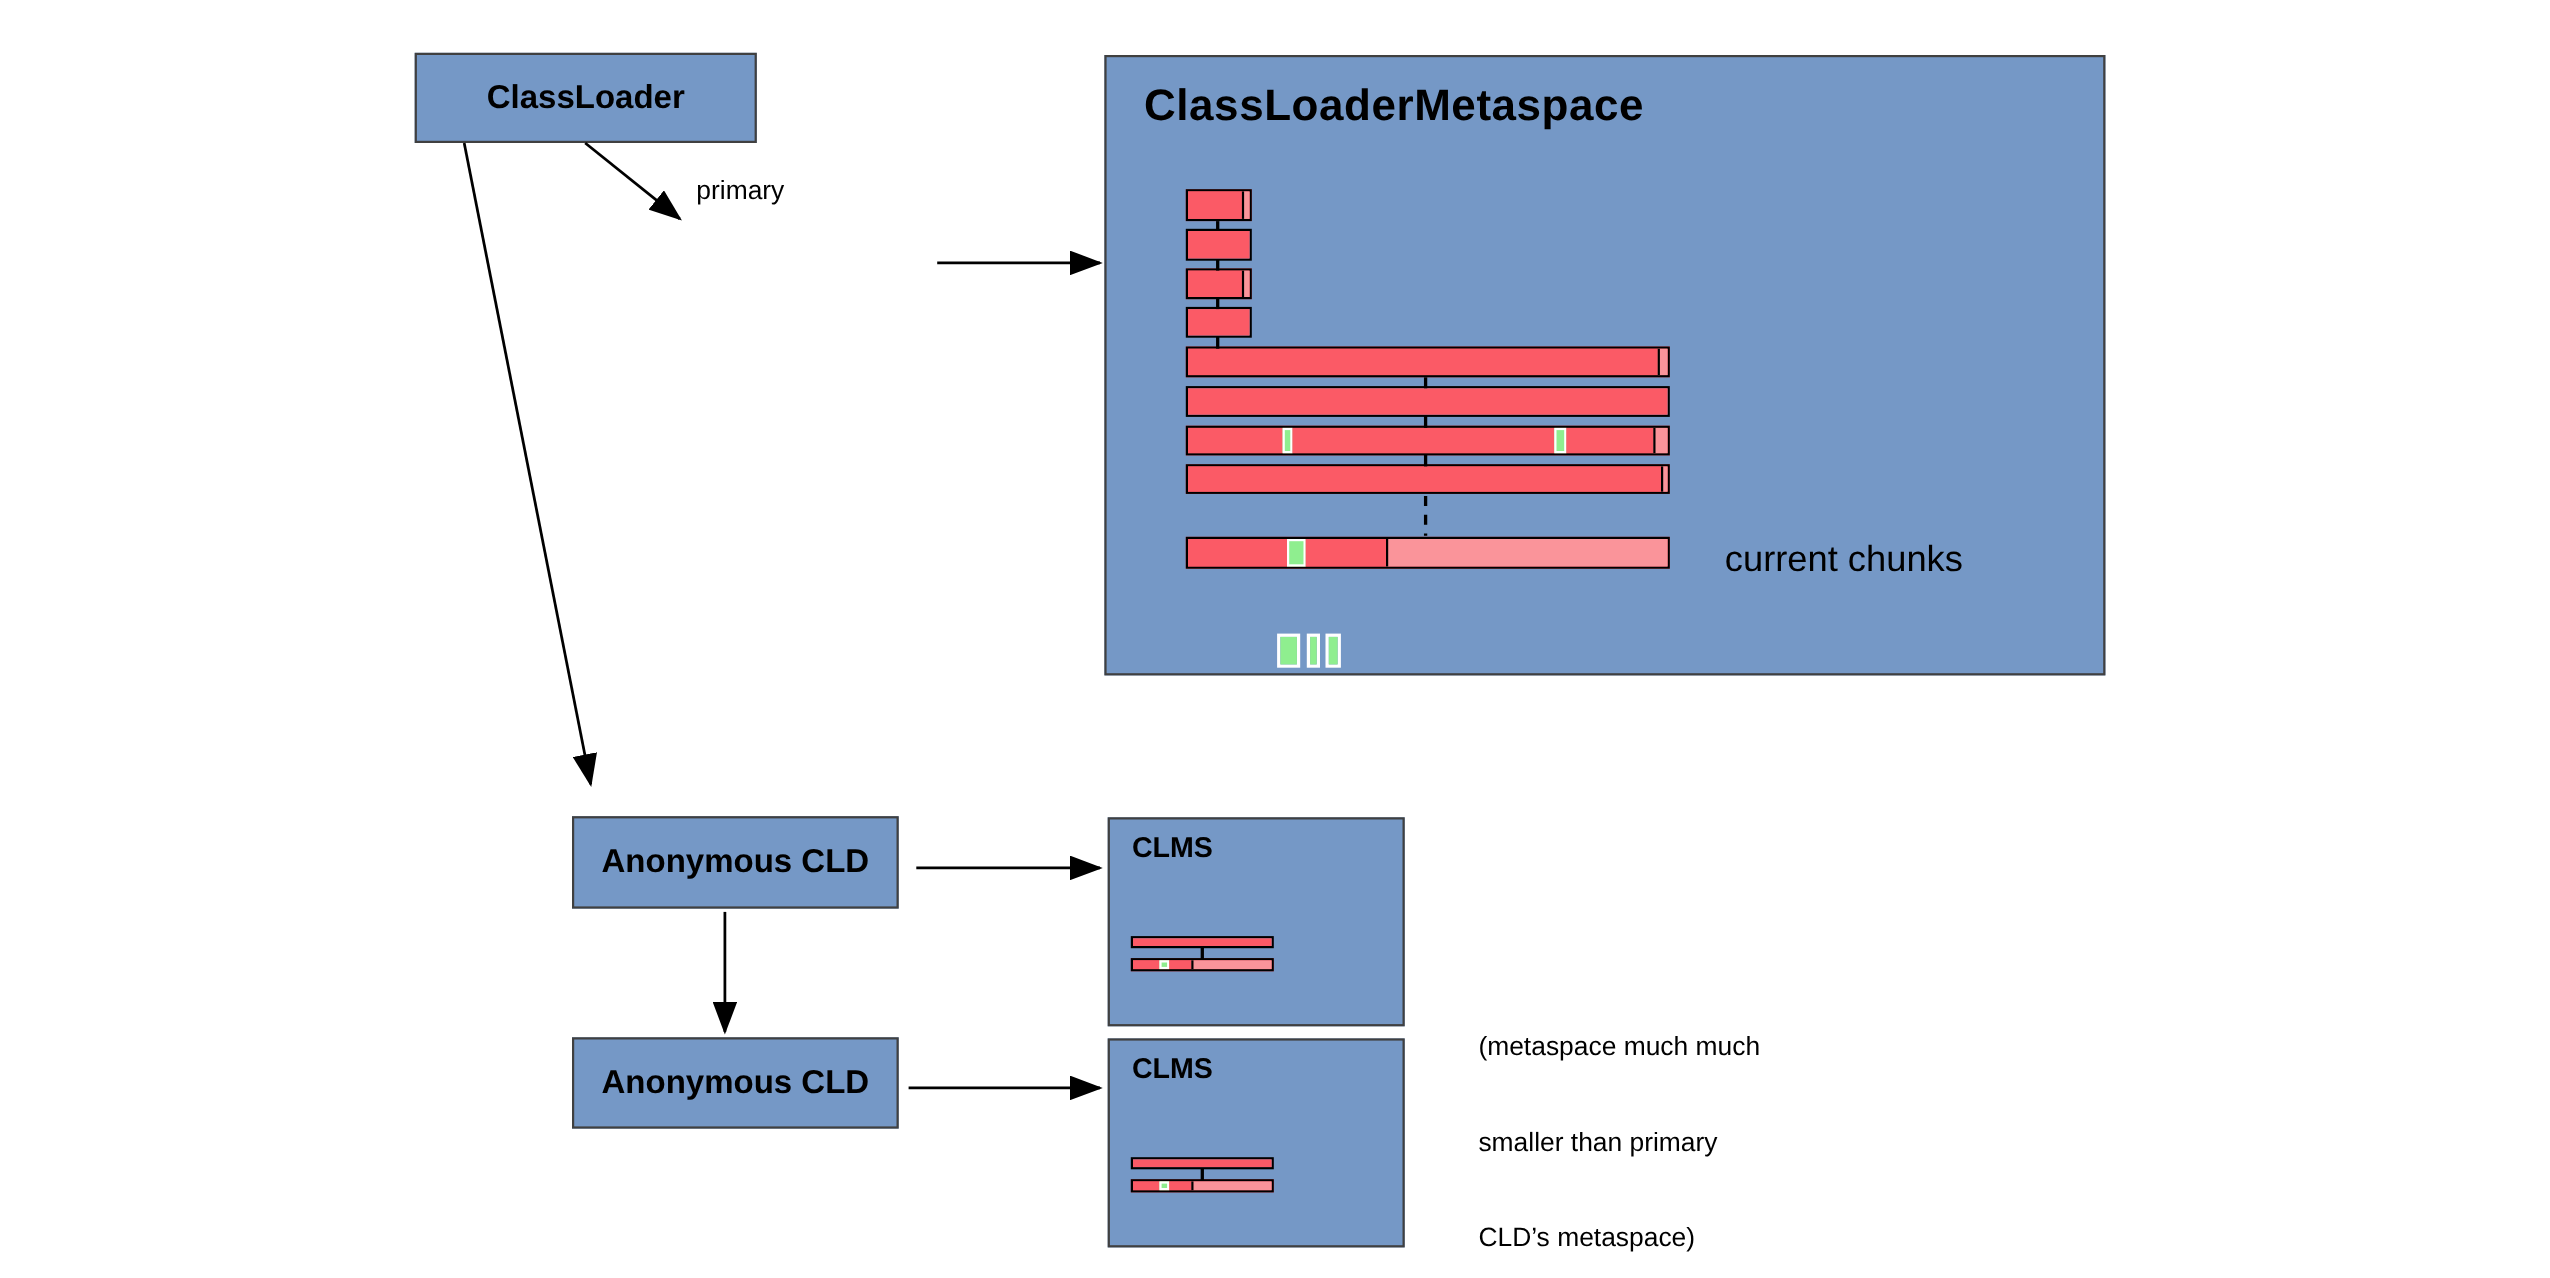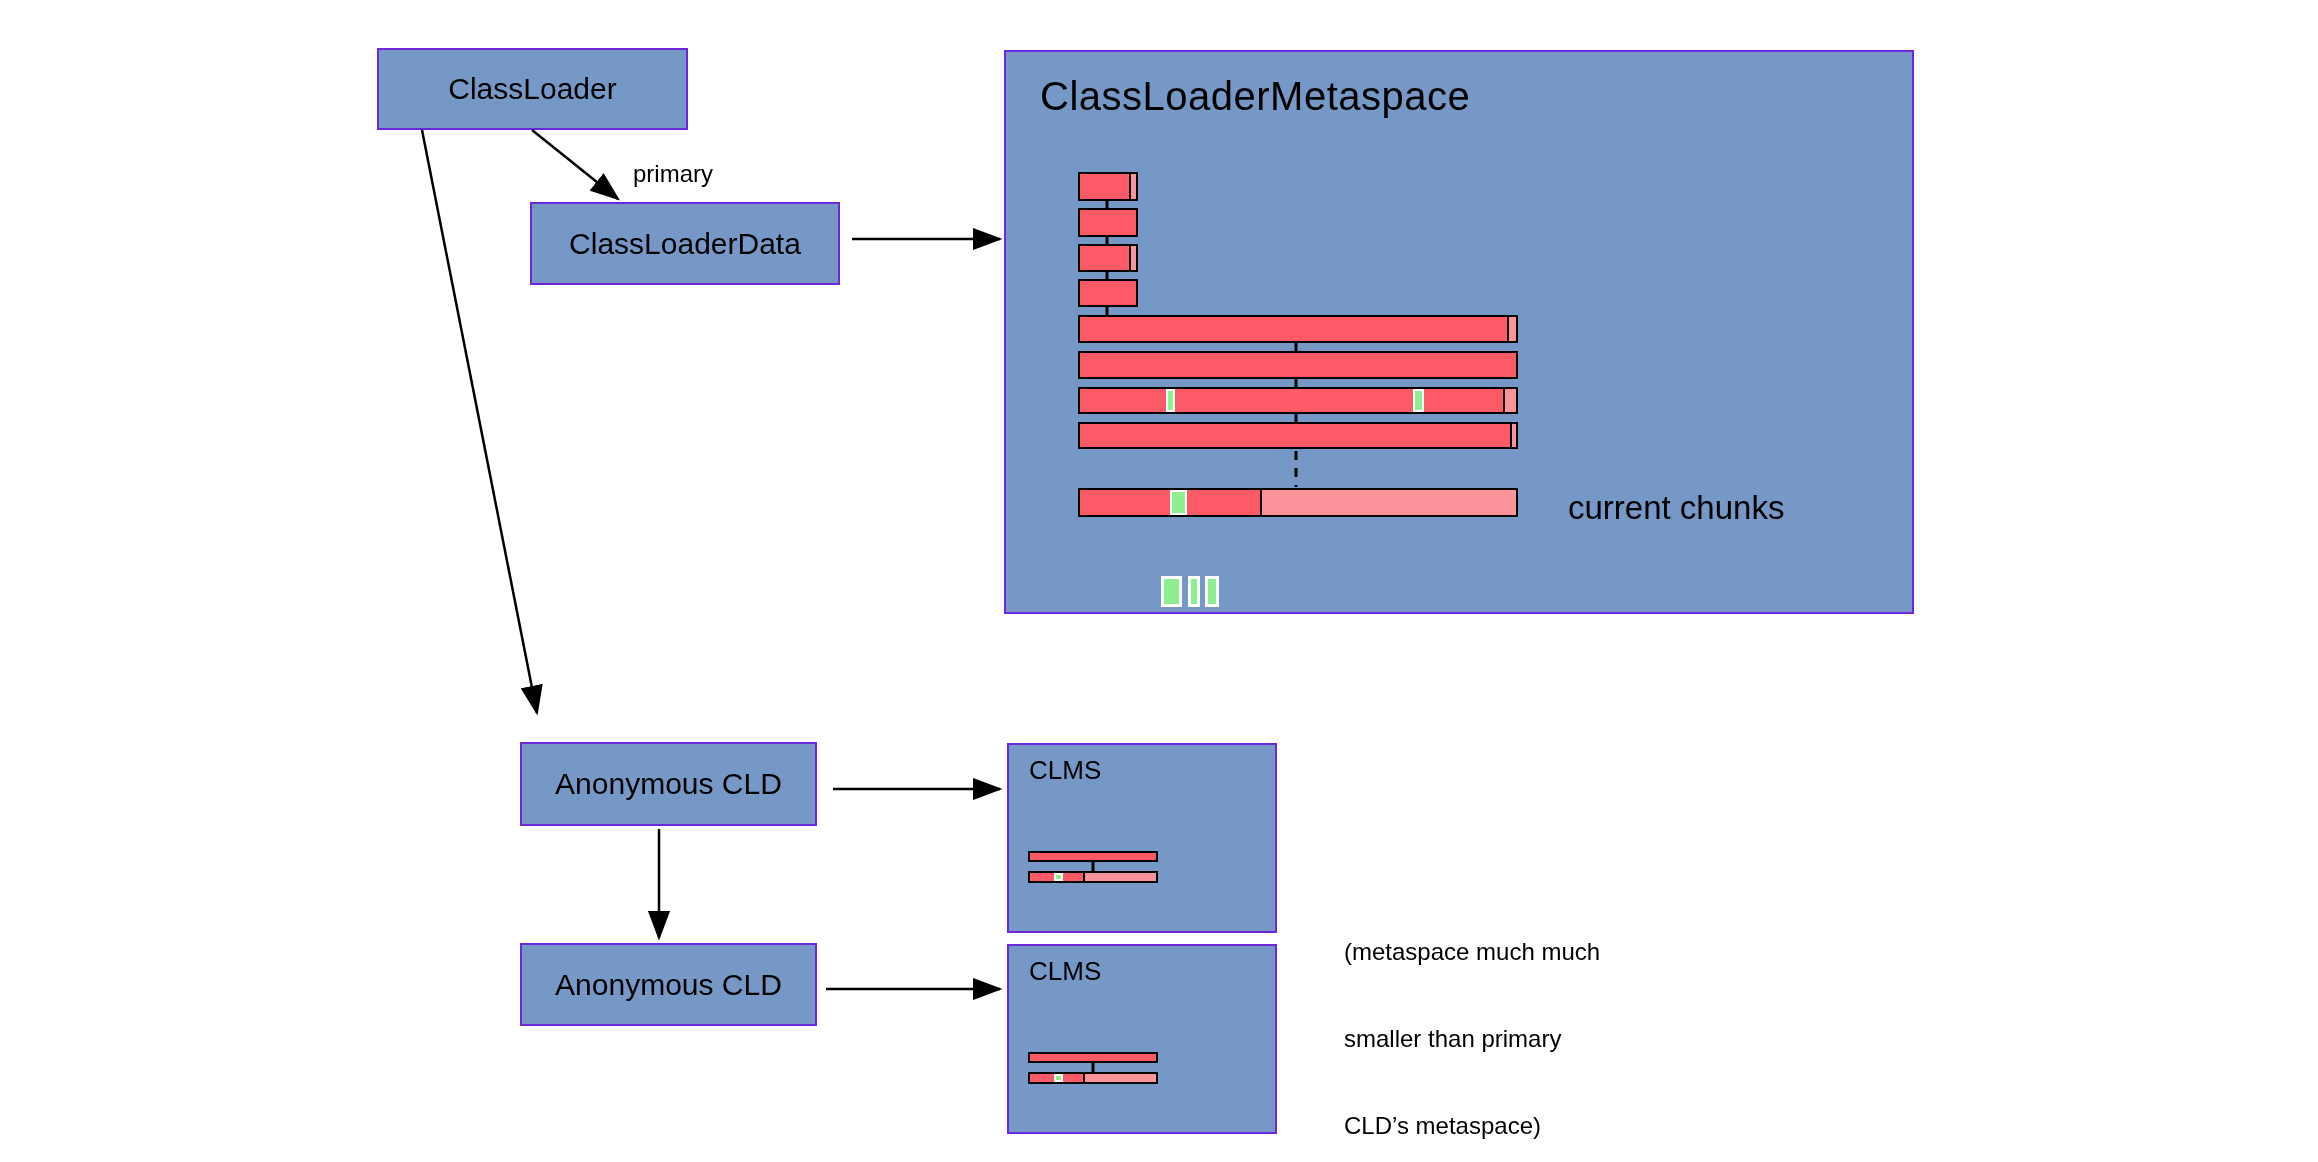--- a/index.html
+++ b/index.html
@@ -2,21 +2,21 @@
 <html><head>
 <meta charset="utf-8">
 <style>
   html,body{margin:0;padding:0;background:#fff;}
   .canvas{position:relative;width:2318px;height:1162px;background:#ffffff;
           font-family:"Liberation Sans",sans-serif;color:#000;overflow:hidden;}
   .layer{position:absolute;inset:0;}
   svg.arrows{position:absolute;inset:0;pointer-events:none;}
 
   
-  .bluebox{position:absolute;background:#7598C6;border:2px solid #6d28d9;box-sizing:border-box;}
+  .bluebox{position:absolute;background:#7598C6;border:2px solid #404040;box-sizing:border-box;font-weight:bold;}
   .nodebox{display:flex;align-items:center;justify-content:center;font-size:30px;}
   #box-classloader{left:377px;top:48px;width:311px;height:82px;}
   #box-cld{left:530px;top:202px;width:310px;height:83px;}
   #box-acld1{left:520px;top:742px;width:297px;height:84px;}
   #box-acld2{left:520px;top:943px;width:297px;height:83px;}
   #box-metaspace{left:1004px;top:50px;width:910px;height:564px;}
   #box-clms1{left:1007px;top:743px;width:270px;height:190px;}
   #box-clms2{left:1007px;top:944px;width:270px;height:190px;}
 
   .ms-title{position:absolute;left:34px;top:22px;font-size:40px;letter-spacing:0.5px;}
@@ -41,23 +41,20 @@
 </style>
 </head>
 <body>
 
 <div class="canvas">
 
   <div class="bluebox nodebox" id="box-classloader">
     <span>ClassLoader</span>
   </div>
 
-  <div class="bluebox nodebox" id="box-cld">
-    <span>ClassLoaderData</span>
-  </div>
 
   <div class="bluebox nodebox" id="box-acld1">
     <span>Anonymous CLD</span>
   </div>
 
   <div class="bluebox nodebox" id="box-acld2">
     <span>Anonymous CLD</span>
   </div>
 
   <div class="bluebox" id="box-metaspace">

